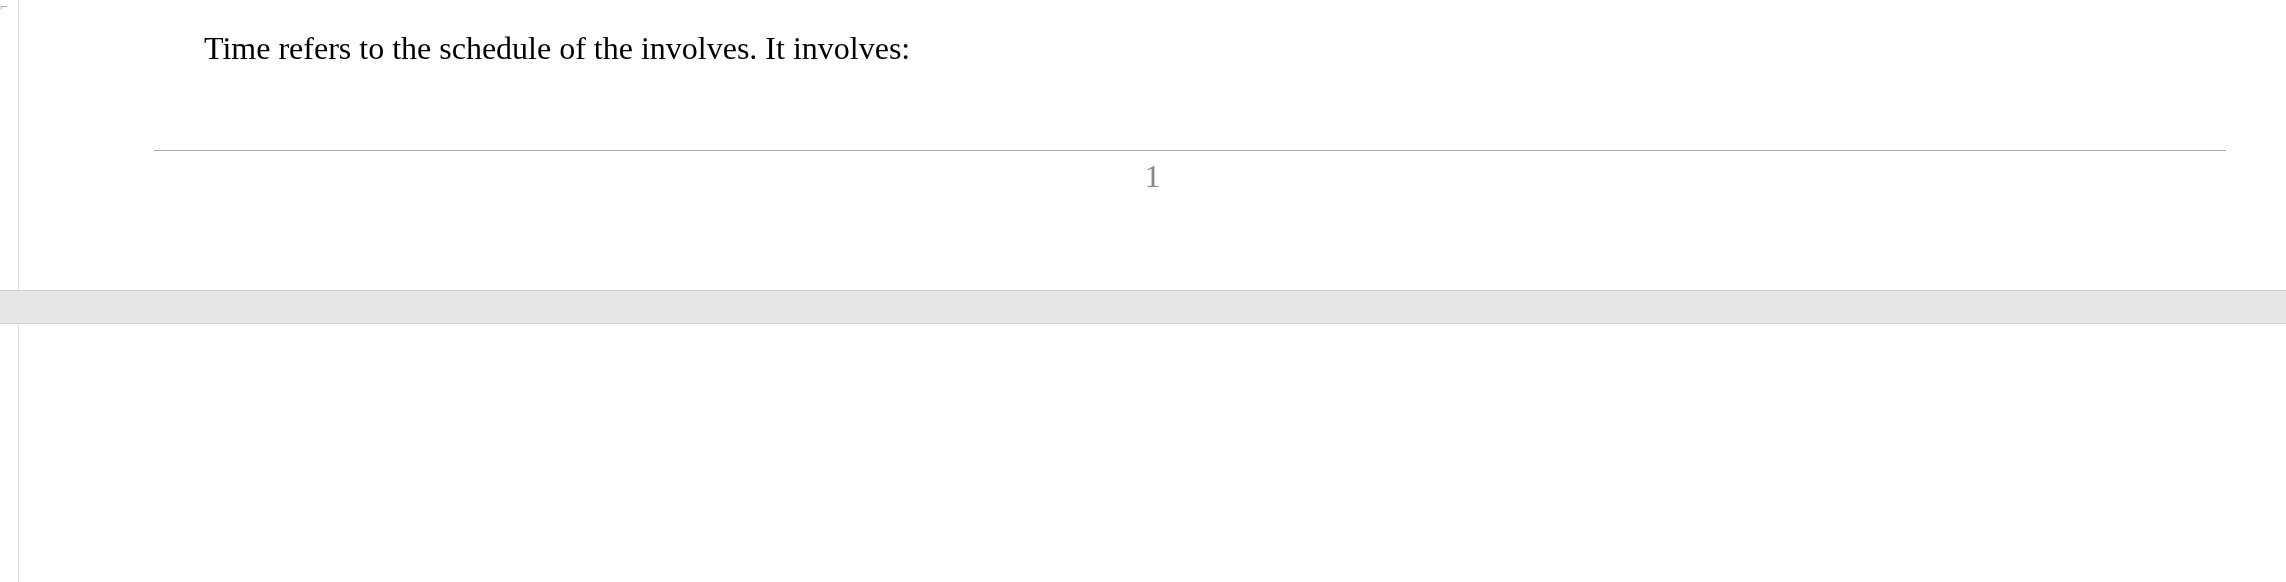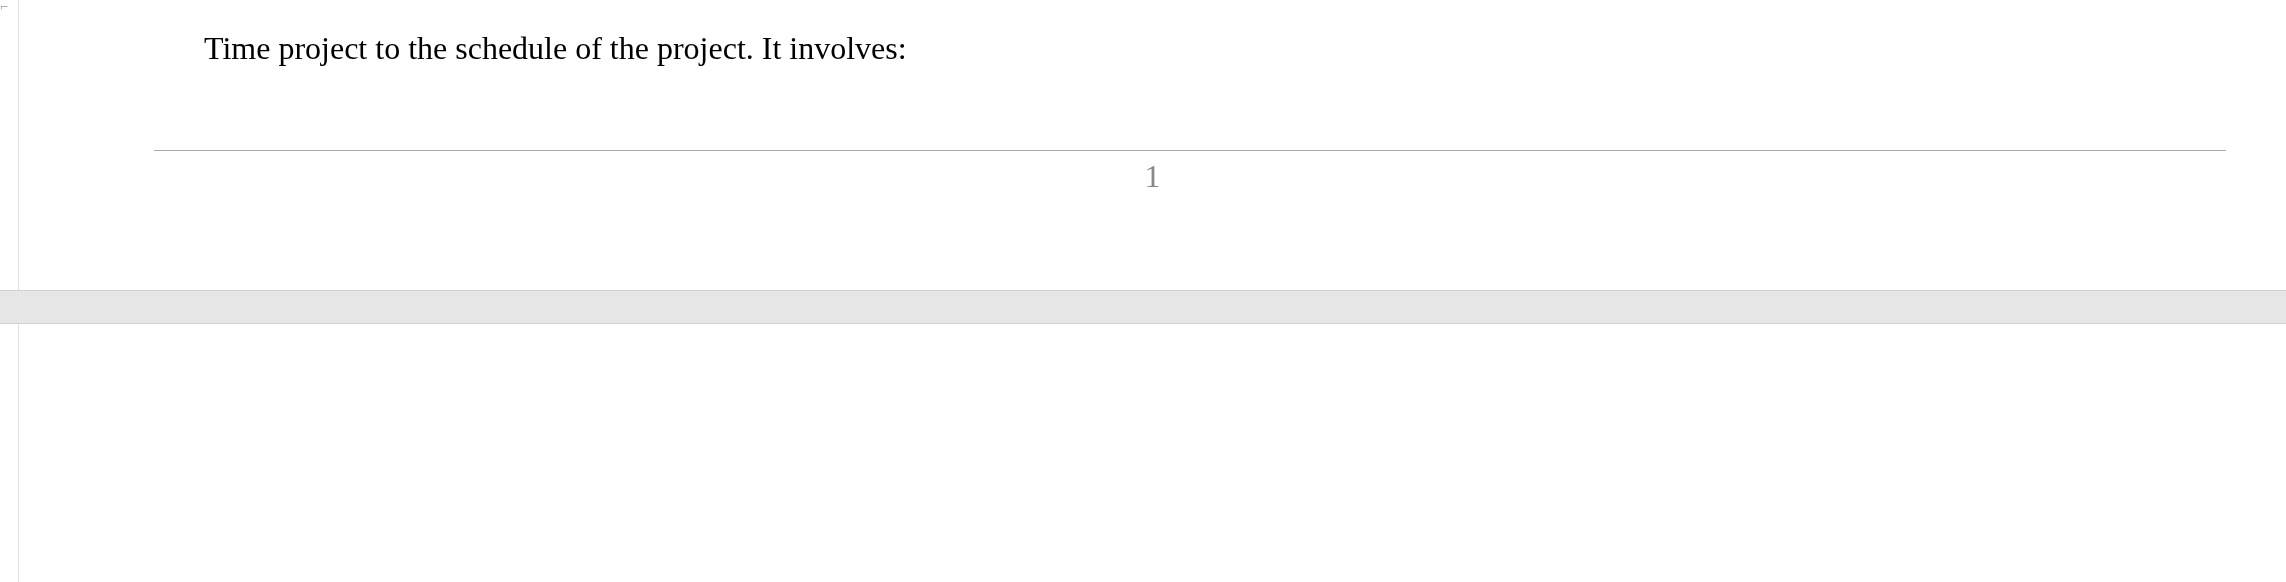--- a/index.html
+++ b/index.html
@@ -85,20 +85,20 @@
     }
   </style>
 </head>
 <body>
 
 <div class="left-margin">
   <span class="cursor-mark">⌐</span>
 </div>
 
 <div class="page-container">
-  <div class="body-text">Time project to the schedule of the project. It involves:</div>
+  <div class="body-text">Time refers to the schedule of the involves. It involves:</div>
   <div class="footer-divider"></div>
   <div class="page-number">1</div>
 </div>
 
 <div class="gap"></div>
 
 <div class="next-page"></div>
 
 </body></html>

